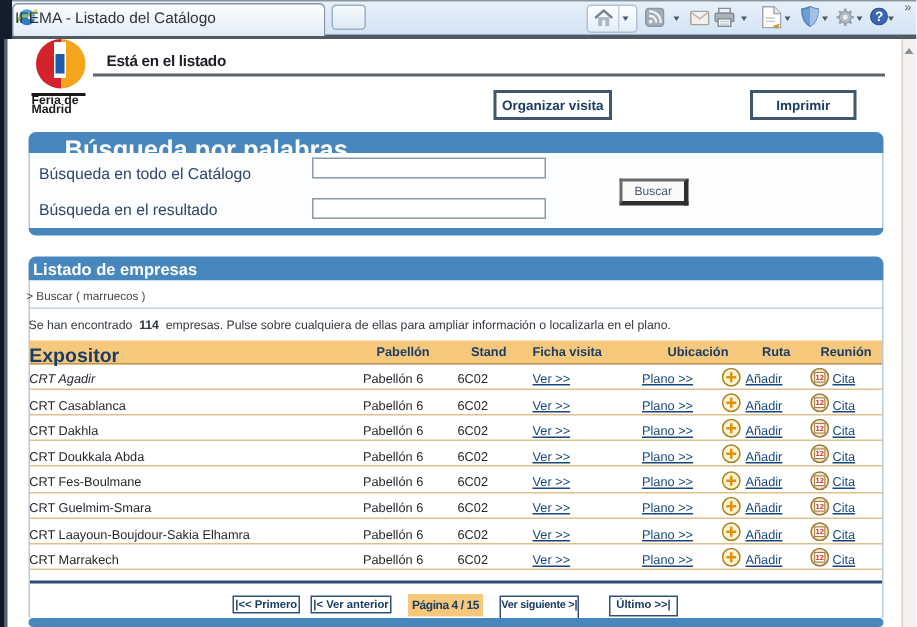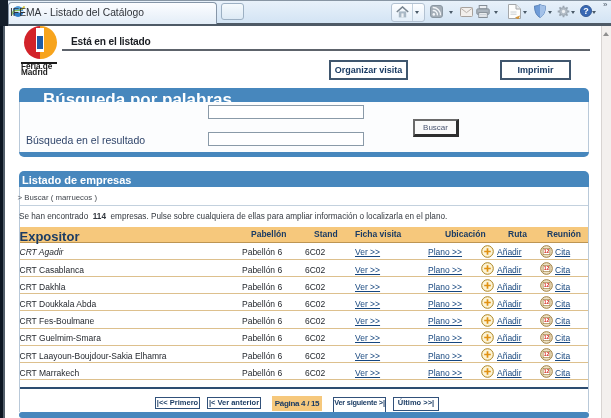--- a/index.html
+++ b/index.html
@@ -114,20 +114,21 @@
   <div class="abs" style="left:71px;top:36px;font-size:10.2px;letter-spacing:-0.2px;font-weight:bold;color:#1c1f24;">Está en el listado</div>
   <div class="abs" style="left:62px;top:49px;width:528px;height:1.5px;background:#5d636b;"></div>
 
   <div class="abs navy" style="left:329px;top:60px;width:79px;height:20px;background:#fff;border:2px solid #3f566e;font-size:9px;font-weight:bold;text-align:center;line-height:16px;white-space:nowrap;">Organizar visita</div>
   <div class="abs navy" style="left:500px;top:60px;width:71px;height:20px;background:#fff;border:2px solid #3f566e;font-size:9px;font-weight:bold;text-align:center;line-height:16px;white-space:nowrap;">Imprimir</div>
 
   <div class="abs" style="left:19px;top:87.5px;width:570px;height:14.5px;background:#4787bd;border-radius:5px 5px 0 0;"></div>
   <div class="abs" style="left:23px;top:89.5px;font-size:17px;font-weight:bold;color:#fff;margin-left:20px;">Búsqueda por palabras</div>
   <div class="abs" style="left:19px;top:102px;width:570px;height:50px;background:#fcfdfe;border-left:1px solid #b9c9d9;border-right:1px solid #b9c9d9;"></div>
   <div class="abs" style="left:19px;top:152px;width:570px;height:4.5px;background:#4787bd;border-radius:0 0 5px 5px;"></div>
+  <div class="abs" style="left:26px;top:110px;font-size:10.5px;color:#31466b;">Búsqueda en todo el Catálogo</div>
   <div class="abs" style="left:26px;top:133.5px;font-size:10.5px;color:#31466b;">Búsqueda en el resultado</div>
   <div class="abs" style="left:208px;top:105px;width:156px;height:14px;background:#fff;border:1px solid #8a9aa8;"></div>
   <div class="abs" style="left:208px;top:131.5px;width:156px;height:14px;background:#fff;border:1px solid #8a9aa8;"></div>
   <div class="abs" style="left:413px;top:119px;width:46px;height:18px;background:#fafafa;
        border:2px solid #6a6a6a;border-right:3px solid #2e2e2e;border-bottom:3px solid #2e2e2e;
        font-size:8px;color:#4a5570;text-align:center;line-height:13px;">Buscar</div>
 
   <div class="abs" style="left:19px;top:171px;width:570px;height:16px;background:#4787bd;border-radius:5px 5px 0 0;"></div>
   <div class="abs" style="left:22px;top:173.5px;font-size:11px;font-weight:bold;color:#fff;">Listado de empresas</div>
   <div class="abs" style="left:19px;top:187px;width:570px;height:225px;background:#fff;border-left:1px solid #b9c9d9;border-right:1px solid #b9c9d9;"></div>
@@ -284,17 +285,17 @@
   </svg>
   <div class="abs link" style="left:555px;top:367.7px;font-size:8.5px;">Cita</div>
   </div>
 
   <div class="abs" style="left:20px;top:387px;width:568px;height:2px;background:#2d4d71;"></div>
 
   <div class="abs navy" style="left:155px;top:397px;width:45px;height:12px;border:1px solid #31517a;background:#fff;font-size:7.5px;font-weight:bold;text-align:center;line-height:10px;white-space:nowrap;">|&lt;&lt; Primero</div>
   <div class="abs navy" style="left:207px;top:397px;width:54px;height:12px;border:1px solid #31517a;background:#fff;font-size:7.5px;font-weight:bold;text-align:center;line-height:10px;white-space:nowrap;">|&lt; Ver anterior</div>
   <div class="abs navy" style="left:272px;top:395.5px;width:50px;height:15px;background:#f6c87c;font-size:8px;letter-spacing:-0.3px;font-weight:bold;text-align:center;line-height:15px;">Página 4 / 15</div>
   <div class="abs navy" style="left:333px;top:397px;width:53px;height:20px;border:1px solid #31517a;background:#fff;font-size:7.3px;letter-spacing:-0.2px;font-weight:bold;text-align:center;line-height:10px;white-space:nowrap;">Ver siguiente &gt;|</div>
-  <div class="abs navy" style="left:393px;top:397px;width:46px;height:14px;border:1px solid #31517a;background:#fff;font-size:7.5px;font-weight:bold;text-align:center;line-height:10px;white-space:nowrap;">Último &gt;&gt;|</div>
+  <div class="abs navy" style="left:406px;top:397px;width:46px;height:14px;border:1px solid #31517a;background:#fff;font-size:7.5px;font-weight:bold;text-align:center;line-height:10px;white-space:nowrap;">Último &gt;&gt;|</div>
 
   <div class="abs" style="left:19px;top:412px;width:570px;height:6px;background:#4787bd;border-radius:4px;"></div>
 
 </div>
 
 </body></html>

